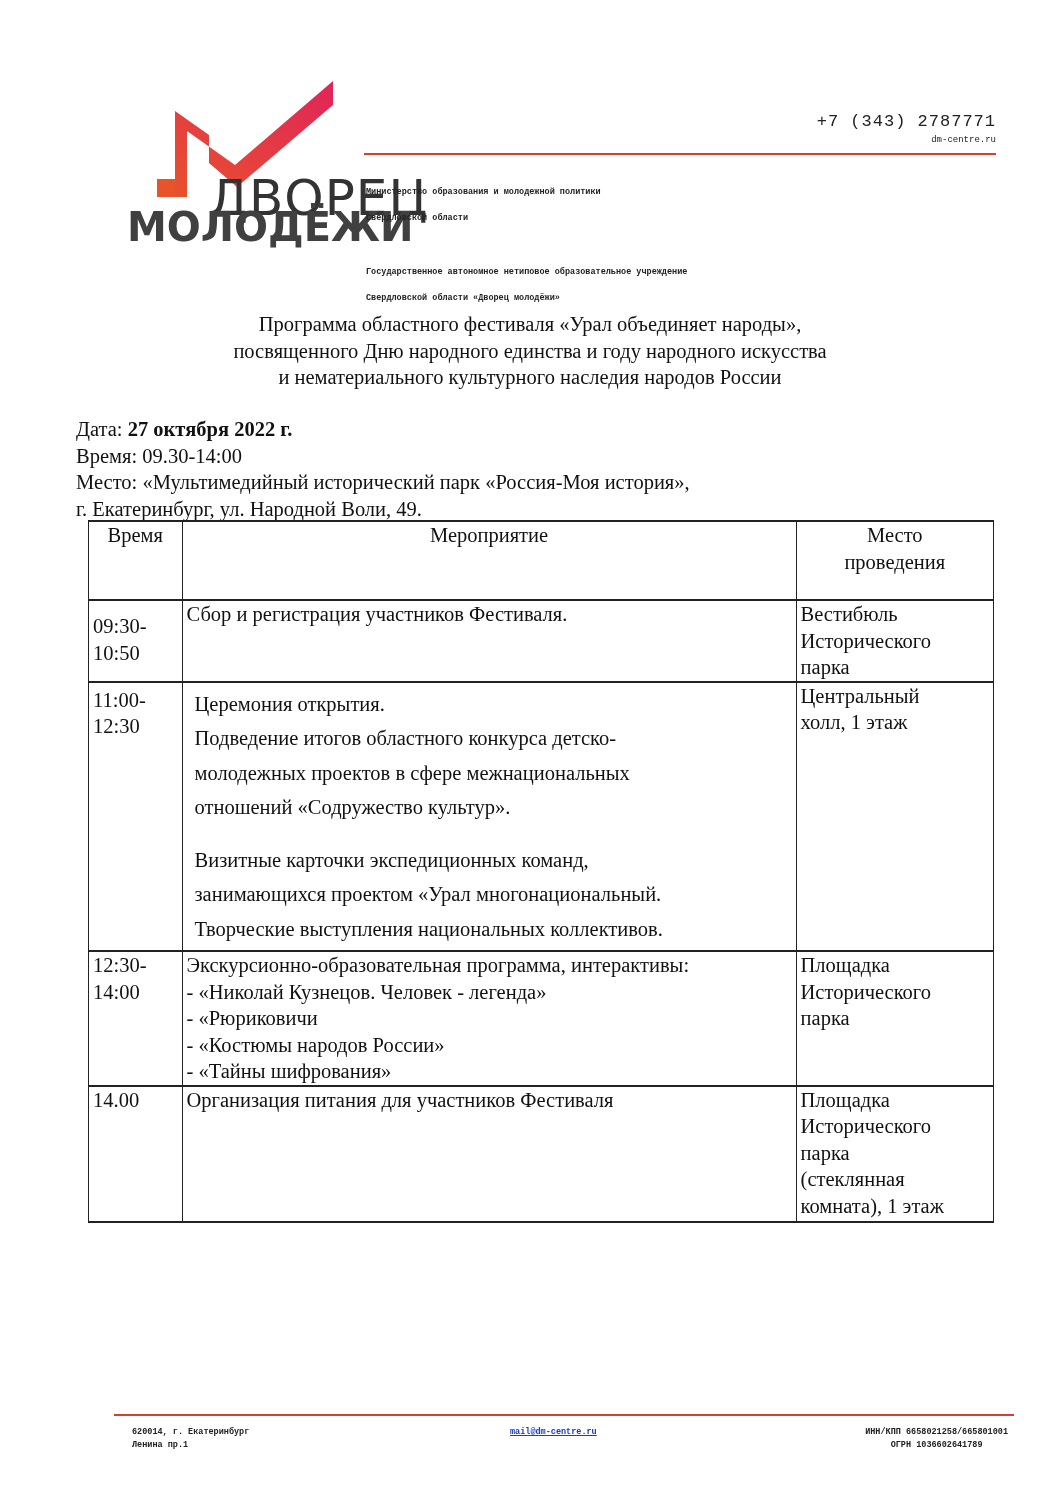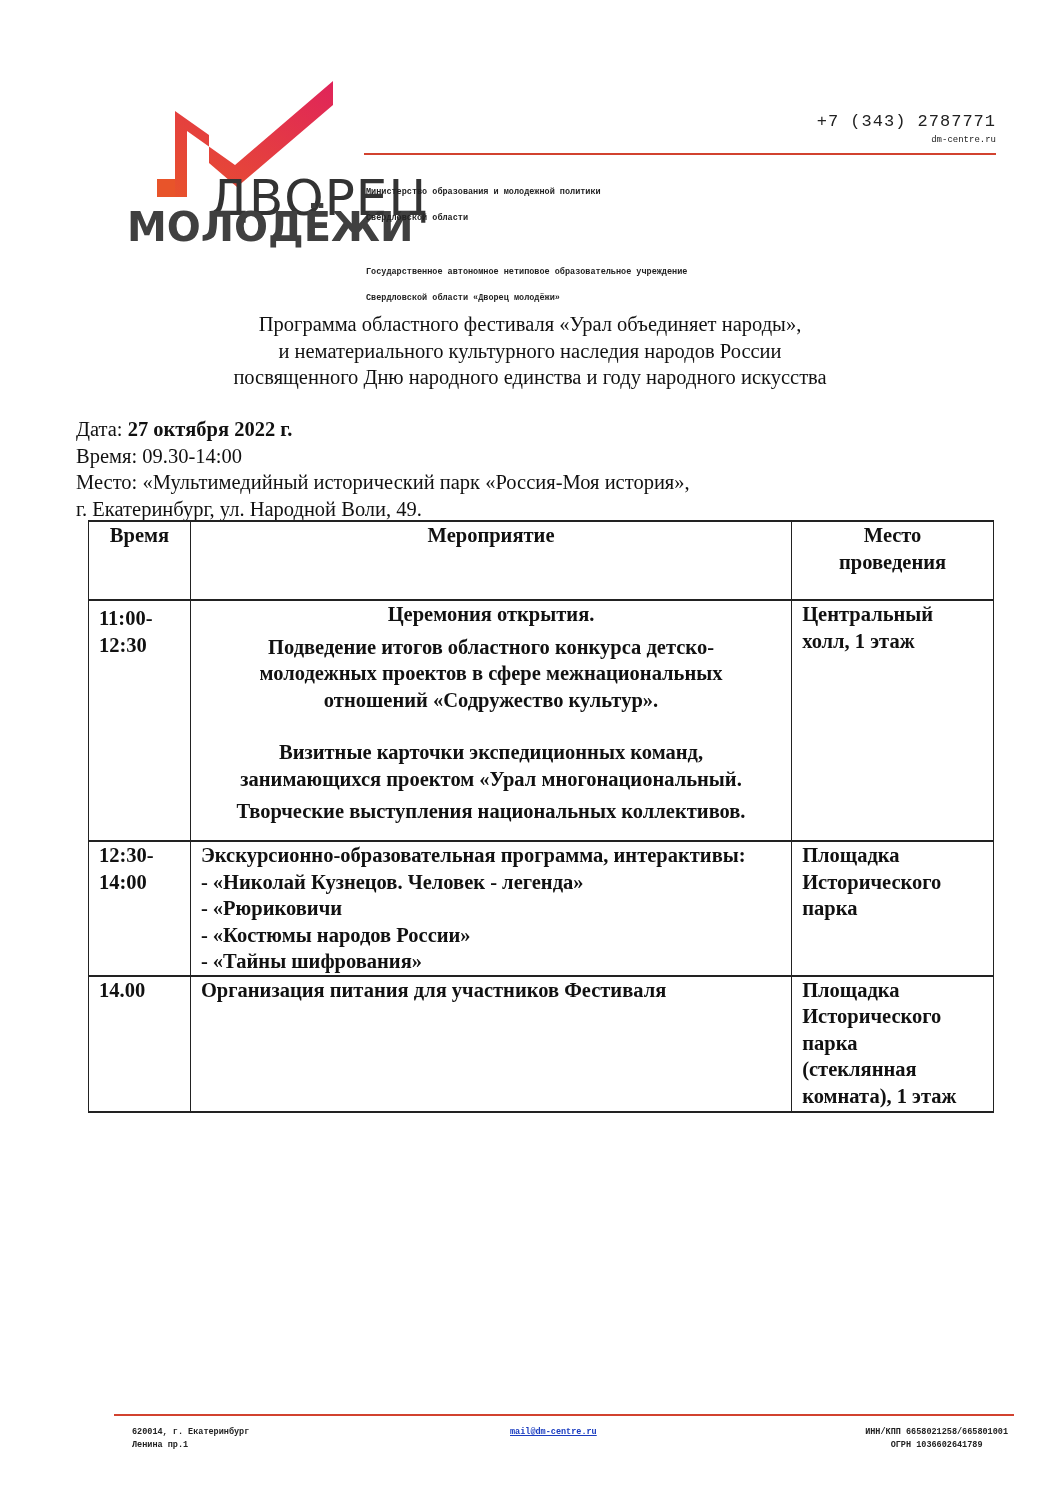--- a/index.html
+++ b/index.html
@@ -12,27 +12,27 @@
   .phone { right: 62px; top: 112px; font-family: "Liberation Mono", monospace; font-size: 17px; color: #222; letter-spacing: 1px; text-align: center; }
   .site { right: 62px; top: 135px; font-family: "Liberation Mono", monospace; font-size: 9px; color: #222; }
   .rule-top { left: 364px; top: 153px; width: 632px; height: 2px; background: #d2422f; }
   .org { left: 366px; top: 172px; font-family: "Liberation Mono", monospace; font-size: 8.5px; line-height: 12px; color: #222; font-weight: bold; }
   .org div { white-space: nowrap; margin-top: 14px; }
   .org .gap { height: 14px; }
   .title { left: 80px; width: 900px; top: 311px; text-align: center; font-family: "Liberation Serif", serif; font-size: 20.5px; line-height: 26.5px; color: #111; }
   .info { left: 76px; top: 416px; font-family: "Liberation Serif", serif; font-size: 20.5px; line-height: 26.5px; color: #111; }
   .info b { font-weight: bold; }
   table.prog { position: absolute; left: 88px; top: 520px; width: 906px; border-collapse: collapse; font-family: "Liberation Serif", serif; font-size: 20.5px; line-height: 26.5px; color: #111; }
-  table.prog td { border-left: 1px solid #222; border-right: 1px solid #222; vertical-align: top; padding: 0 10px; font-weight: bold; }
+  table.prog td { border-left: 1px solid #222; border-right: 1px solid #222; vertical-align: top; padding: 0 4px; }
   table.prog tr { border-top: 2px solid #222; border-bottom: 2px solid #222; }
   .c-time { width: 81px; }
   .c-event { width: 582px; }
   .c-place { width: 181px; }
   .center { text-align: center; }
-  .p { margin: 0; text-align: center; }
+  .p { margin: 8px; }
   .sp-small { margin-top: 6px; }
   .sp-big { margin-top: 26px; }
   .rule-bottom { left: 114px; top: 1414px; width: 900px; height: 2px; background: #d2422f; }
   .foot { top: 1426px; font-family: "Liberation Mono", monospace; font-size: 8.5px; line-height: 13px; color: #222; font-weight: bold; }
   .foot-left { left: 132px; }
   .foot-mid { left: 510px; }
   .foot-mid a { color: #1a3cc0; text-decoration: underline; }
   .foot-right { right: 50px; text-align: center; }
 </style>
 </head>
@@ -60,42 +60,56 @@
 <div class="abs org">
   <div>Министерство образования и молодежной политики</div>
   <div>Свердловской области</div>
   <div class="gap"></div>
   <div>Государственное автономное нетиповое образовательное учреждение</div>
   <div>Свердловской области «Дворец молодёжи»</div>
 </div>
 
 <div class="abs title">
   <div>Программа областного фестиваля «Урал объединяет народы»,</div>
+  <div>посвященного Дню народного единства и году народного искусства</div>
   <div>и нематериального культурного наследия народов России</div>
-  <div>посвященного Дню народного единства и году народного искусства</div>
 </div>
 
 <div class="abs info">
   <div><span>Дата: </span><b>27 октября 2022 г.</b></div>
   <div><span>Время: </span><span>09.30-14:00</span></div>
   <div><span>Место: </span><span>«Мультимедийный исторический парк «Россия-Моя история»,</span></div>
   <div>г. Екатеринбург, ул. Народной Воли, 49.</div>
 </div>
 
 <table class="prog">
   <tbody>
       <tr style="height:79px;">
     <td class="c-time center">Время</td>
     <td class="c-event center">Мероприятие</td>
     <td class="c-place center">
       <div>Место</div>
       <div>проведения</div>
     </td>
   </tr>
 
+  <tr style="height:80px;">
+    <td class="c-time" style="padding-top:12px;">
+      <div>09:30-</div>
+      <div>10:50</div>
+    </td>
+    <td class="c-event">
+      <div>Сбор и регистрация участников Фестиваля.</div>
+    </td>
+    <td class="c-place">
+      <div>Вестибюль</div>
+      <div>Исторического</div>
+      <div>парка</div>
+    </td>
+  </tr>
 
   <tr style="height:241px;">
     <td class="c-time" style="padding-top:4px;">
       <div>11:00-</div>
       <div>12:30</div>
     </td>
     <td class="c-event">
       <p class="p">Церемония открытия.</p>
       <p class="p sp-small"><span>Подведение итогов областного конкурса</span><span> детско-</span></p>
       <p class="p">молодежных проектов в сфере межнациональных</p>

